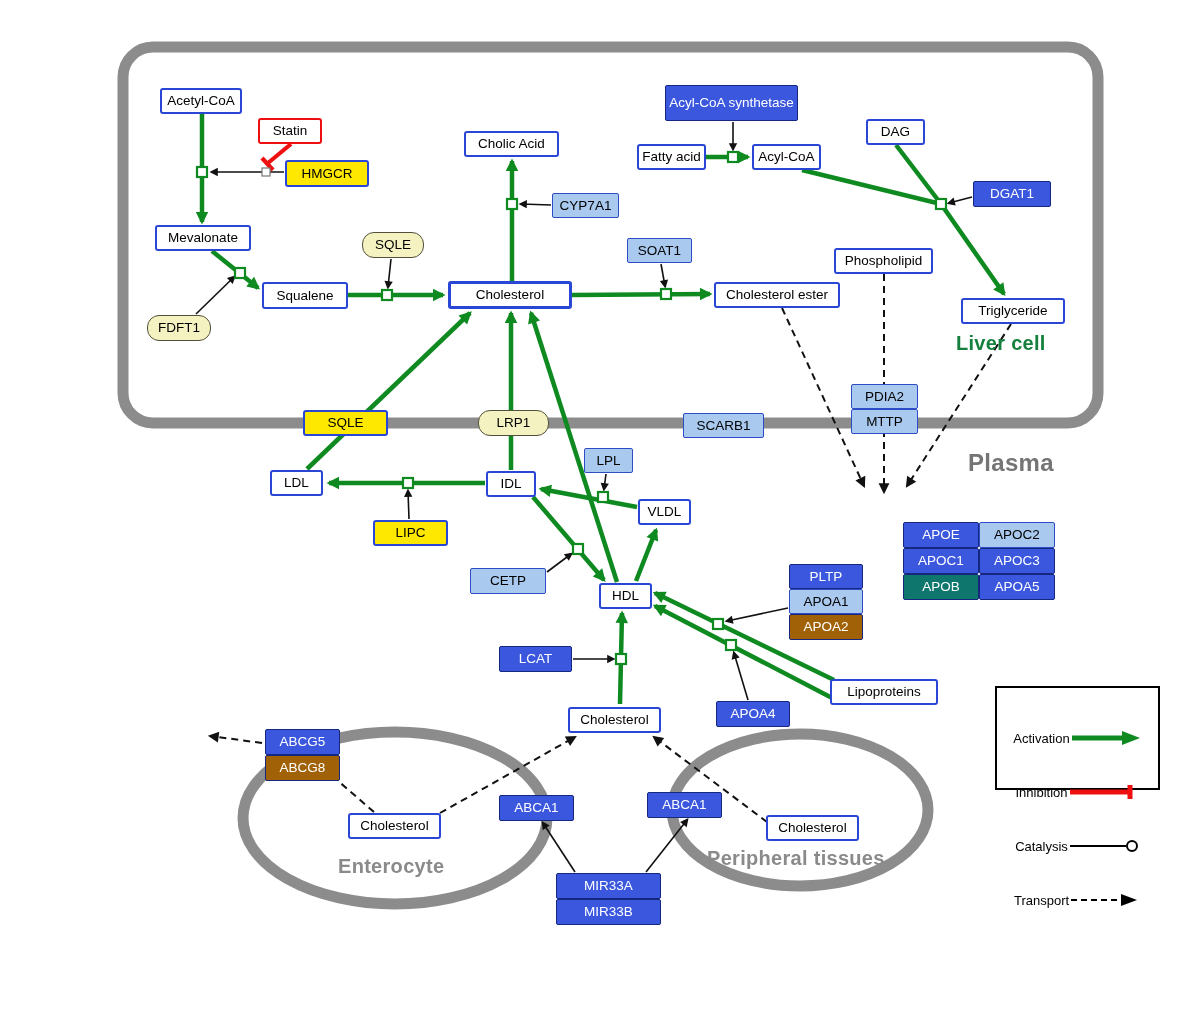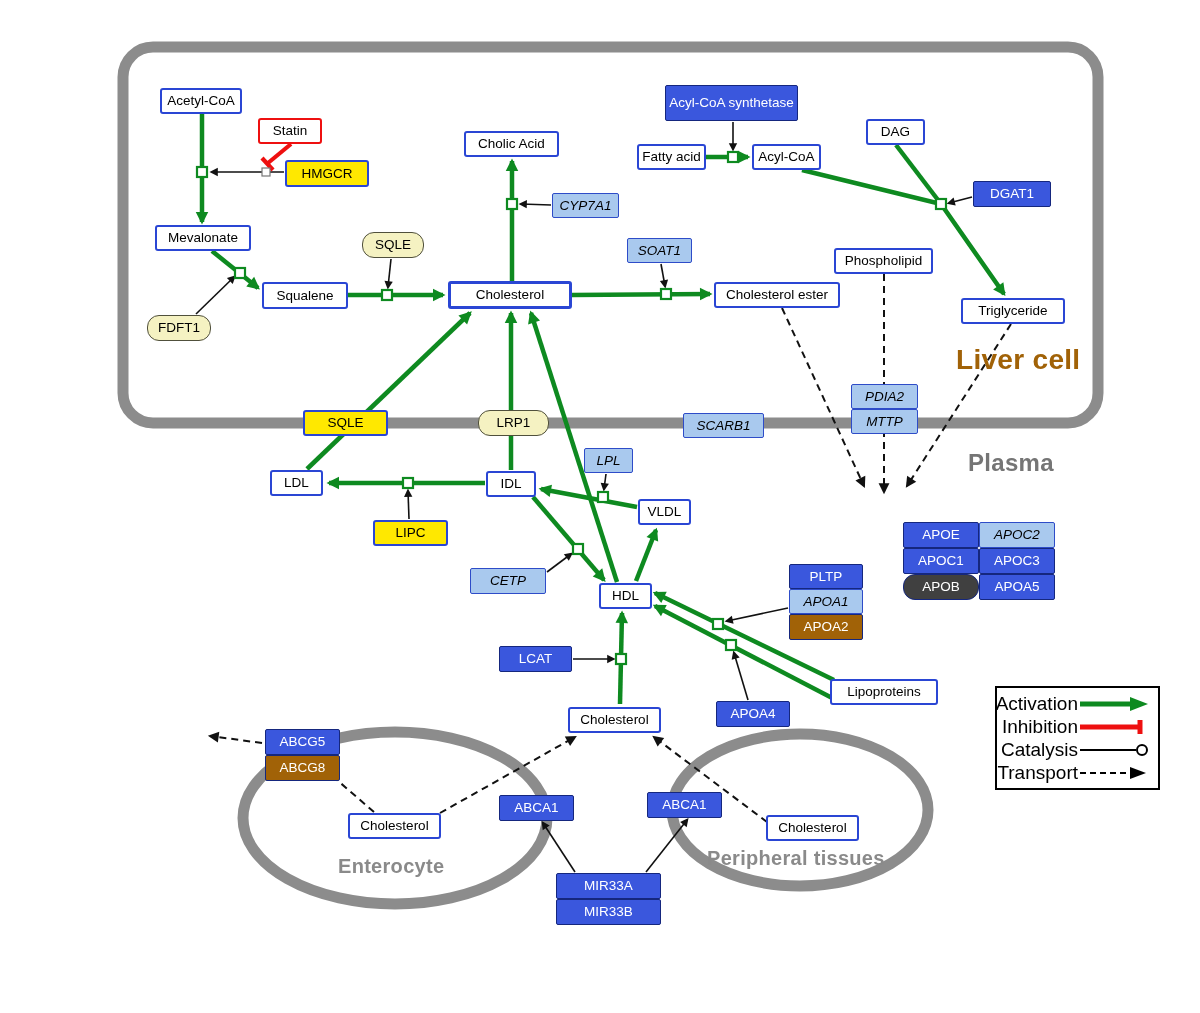--- a/index.html
+++ b/index.html
@@ -8,32 +8,32 @@
   .canvas { position:relative; width:1200px; height:1013px; background:#fff; overflow:hidden; }
   .canvas > svg.edges { position:absolute; left:0; top:0; }
   .node {
     position:absolute; display:flex; align-items:center; justify-content:center;
     text-align:center; font-size:13.5px; color:#000; background:#fff;
     border:2px solid #2a46d4; border-radius:3px; line-height:1.18; padding:1px 2px;
   }
   .met-bold { border-width:3px; }
   .yellow { background:#ffe800; }
   .paleyellow { background:#f5f2c2; border:1.6px solid #50503c; border-radius:12px; }
-  .lightblue { background:#a9c9ee; border:1.7px solid #2e4cc8; border-radius:2px;font-style:italic; }
+  .lightblue { background:#a9c9ee; border:1.7px solid #2e4cc8; border-radius:2px; }
   .blue { background:#3a57dd; color:#fff; border:1.7px solid #15277e; border-radius:2px; }
   .dk { background:#a16207; }
-  .dkk { background:#404040;border-radius:12px; }
+  .dkk { background:#0f766e; }
   .redbox { border:2.5px solid #ee1010; }
   .comp-label { position:absolute; font-weight:bold; color:#8a8a8a; letter-spacing:0.3px; }
   .legend {
     position:absolute; left:995px; top:686px; width:165px; height:104px;
     background:#fff; border:2.5px solid #000; display:flex; flex-direction:column;
     justify-content:space-around; padding:4px 8px;
   }
-  .legend-row { display:flex; align-items:center; justify-content:flex-end; font-size:19px; color:#000; }
+  .legend-row { display:flex; align-items:center; justify-content:center; font-size:13px; color:#000;margin-top:38px; }
   .legend-row svg { flex:0 0 auto; }
 </style>
 </head>
 <body>
 
 <div class="canvas">
 
   <svg class="edges" width="1200" height="1013" viewBox="0 0 1200 1013">
     <defs>
       <marker id="ag" viewBox="0 0 12 12" markerWidth="15" markerHeight="15" refX="9" refY="6" orient="auto" markerUnits="userSpaceOnUse">
@@ -116,21 +116,21 @@
       <rect x="936" y="199" width="10" height="10"></rect>
       <rect x="403" y="478" width="10" height="10"></rect>
       <rect x="598" y="492" width="10" height="10"></rect>
       <rect x="573" y="544" width="10" height="10"></rect>
       <rect x="616" y="654" width="10" height="10"></rect>
       <rect x="713" y="619" width="10" height="10"></rect>
       <rect x="726" y="640" width="10" height="10"></rect>
     </g>
   </svg>
 
-  <div class="comp-label" style="left:956px;top:344px;font-size:28px;color:#a16207">Liver cell</div>
+  <div class="comp-label" style="left:956px;top:332px;font-size:20px;color:#15803d">Liver cell</div>
   <div class="comp-label" style="left:968px;top:449px;font-size:24px;color:#757575">Plasma</div>
   <div class="comp-label" style="left:338px;top:855px;font-size:20px">Enterocyte</div>
   <div class="comp-label" style="left:707px;top:847px;font-size:20px">Peripheral tissues</div>
 
   <div class="node" style="left:160px;top:88px;width:82px;height:26px">Acetyl-CoA</div>
   <div class="node redbox" style="left:258px;top:118px;width:64px;height:26px">Statin</div>
   <div class="node yellow" style="left:285px;top:160px;width:84px;height:27px">HMGCR</div>
   <div class="node" style="left:155px;top:225px;width:96px;height:26px">Mevalonate</div>
   <div class="node paleyellow" style="left:362px;top:232px;width:62px;height:26px">SQLE</div>
   <div class="node paleyellow" style="left:147px;top:315px;width:64px;height:26px">FDFT1</div>

